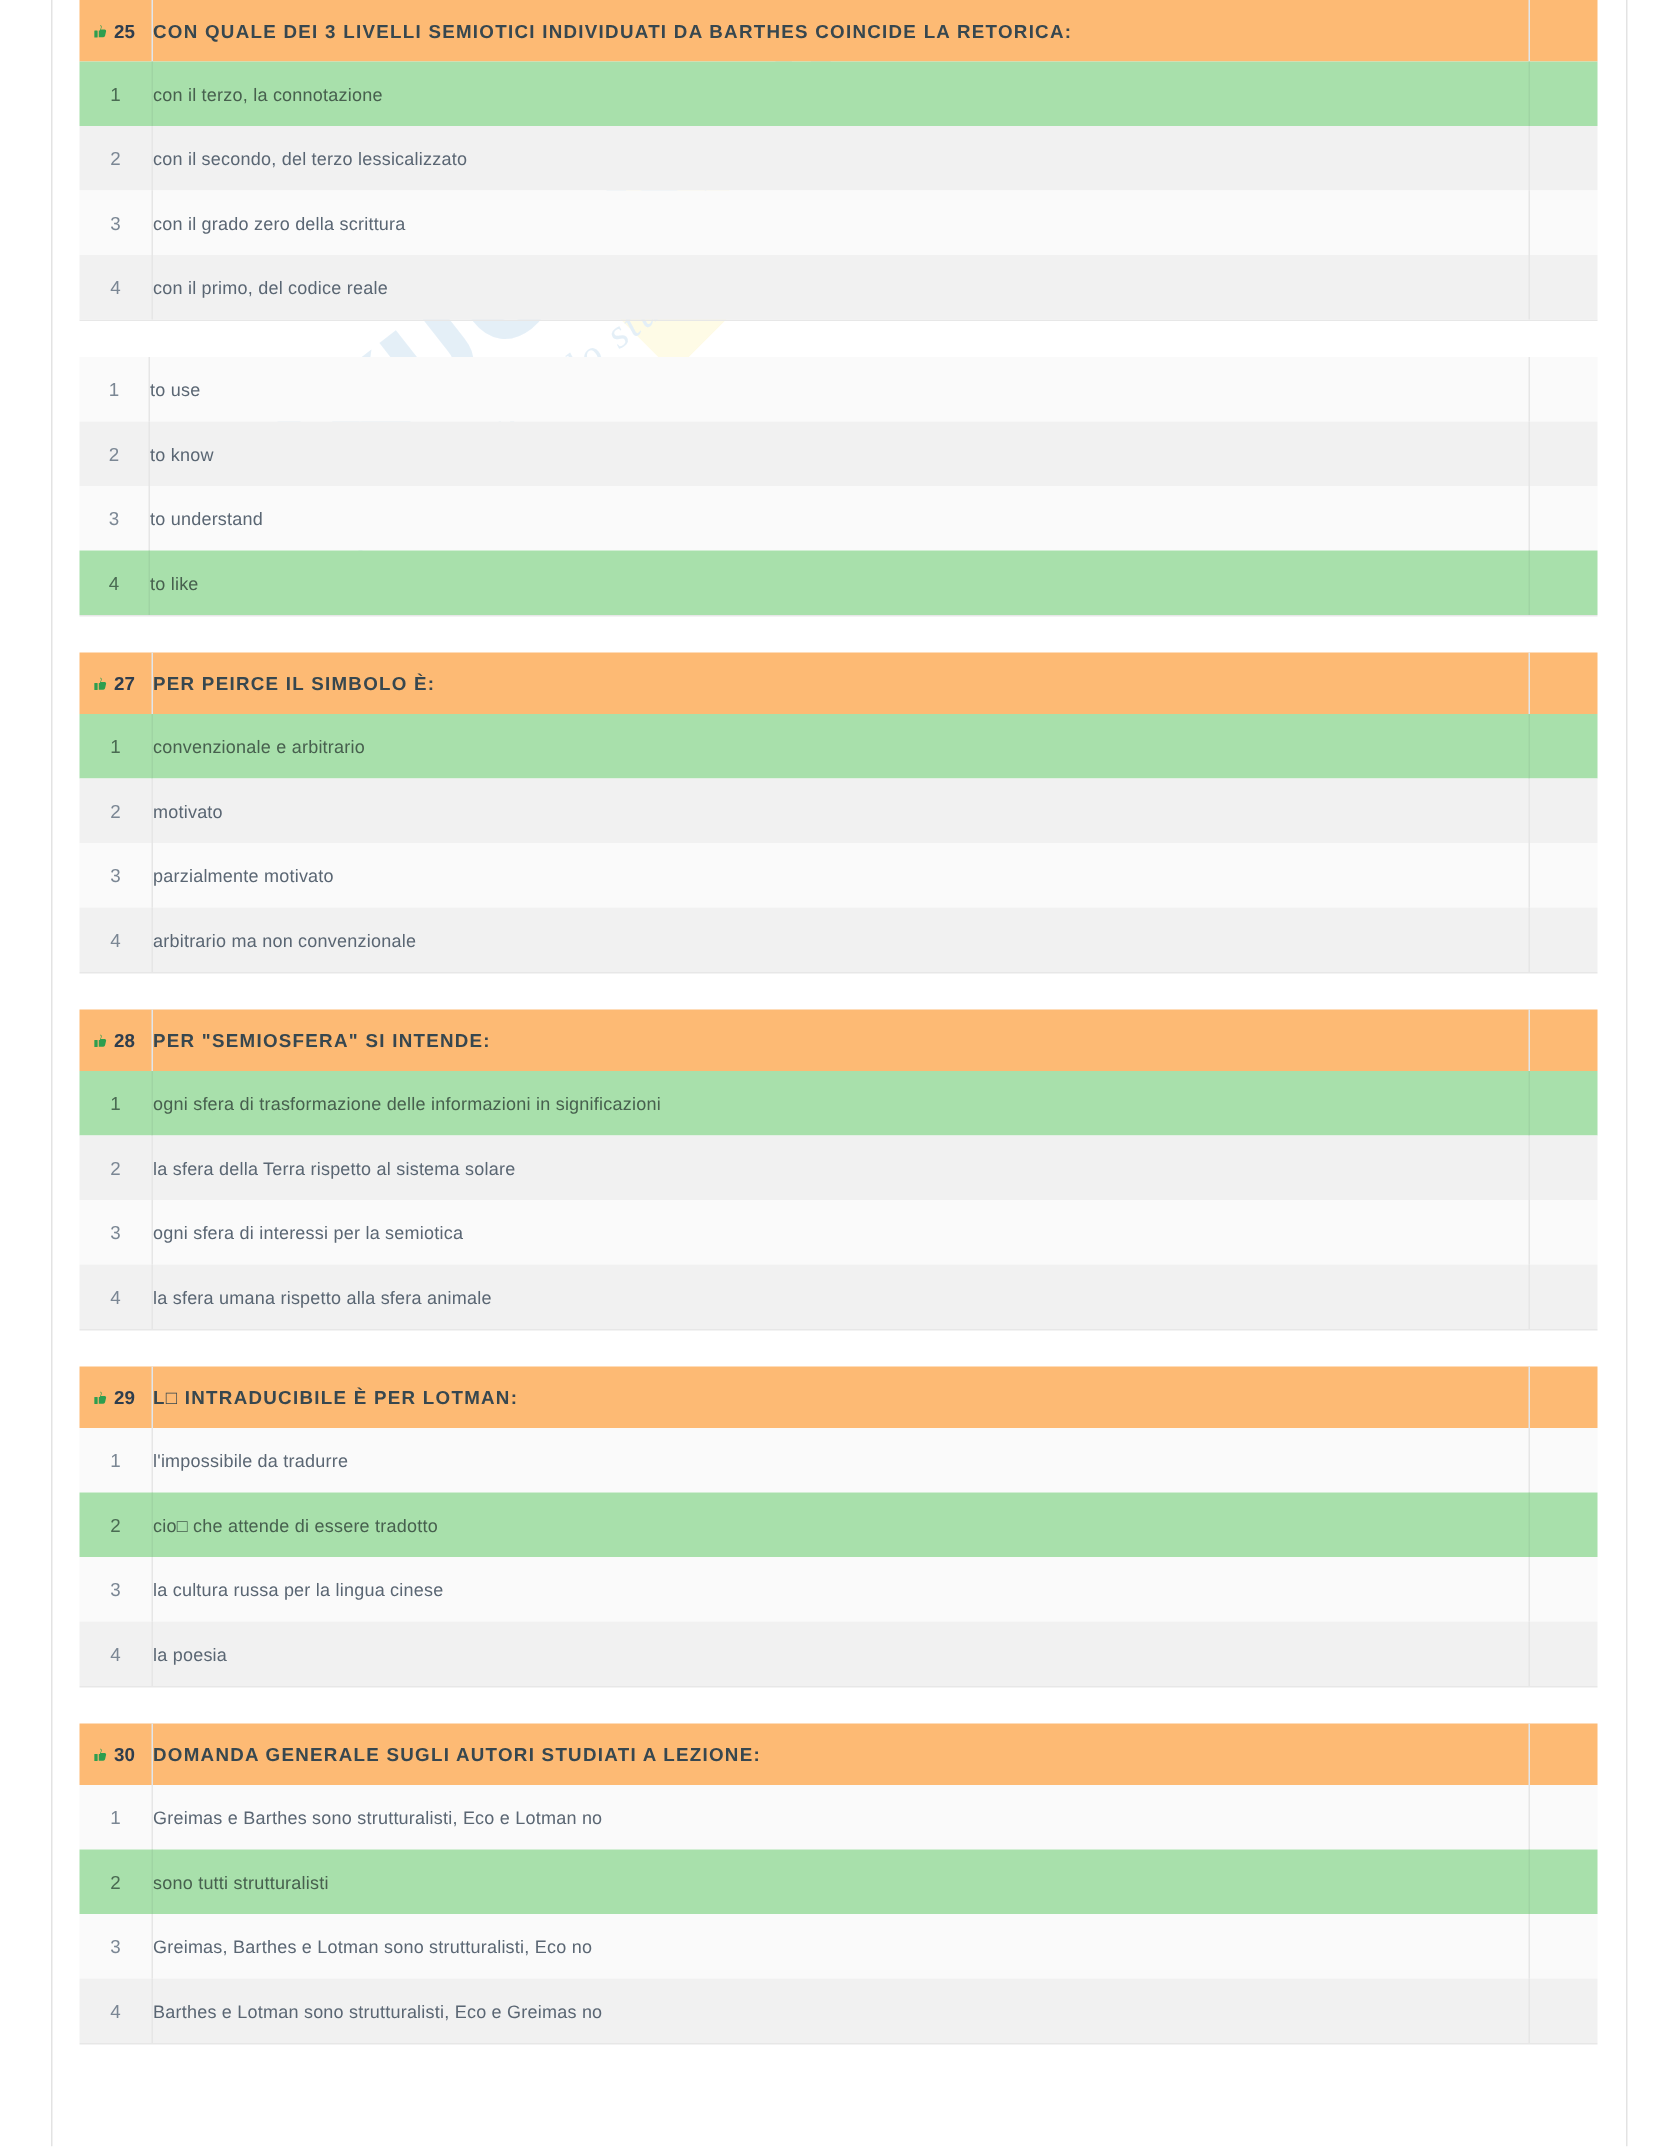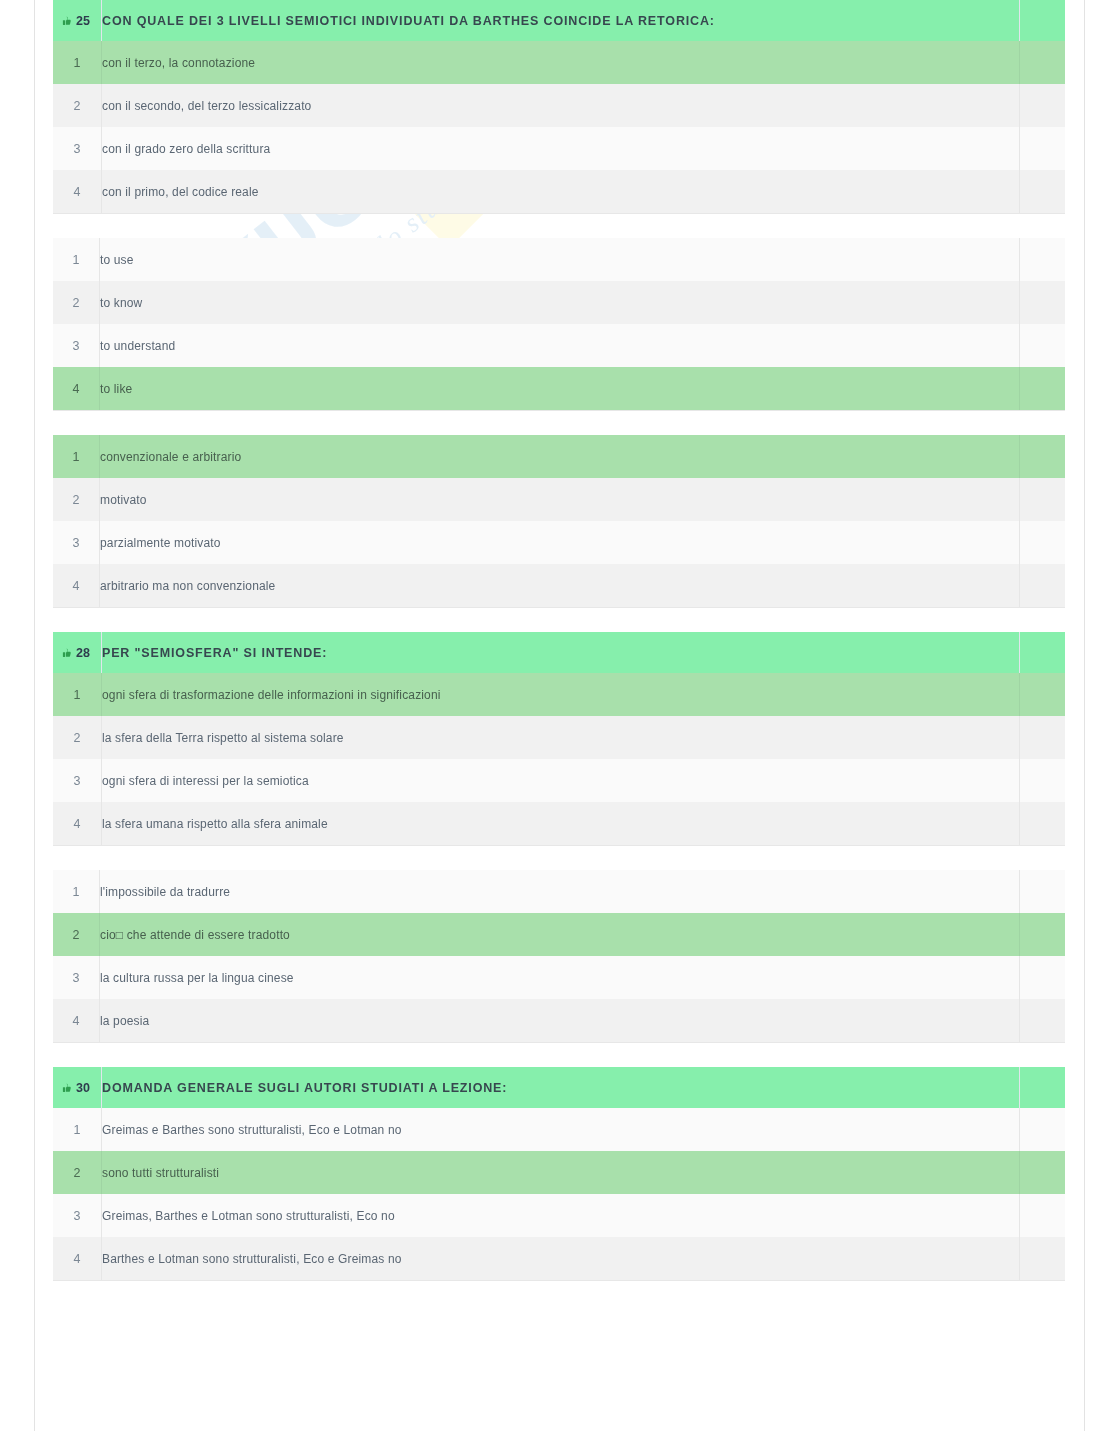--- a/index.html
+++ b/index.html
@@ -96,21 +96,21 @@
   }
   .question-block:last-child { margin-bottom: 0; }
 
   table.qtable {
     width: 100%;
     border-collapse: collapse;
     table-layout: fixed;
   }
 
   tr.qheader {
-    background: #86efac;
+    background: #fdba74;
   }
   tr.qheader td {
     padding: 0;
     height: 41px;
     vertical-align: middle;
   }
   td.num-cell {
     width: 46px;
     text-align: center;
     border-right: 1px solid #e0e6ec;
@@ -240,20 +240,28 @@
               <td class="a-text">to like</td>
               <td class="right-cell"></td>
             </tr>
           </tbody>
     </table>
   </div>
 
   <div class="question-block">
     <table class="qtable">
       <tbody>
+            <tr class="qheader">
+              <td class="num-cell"><svg class="thumb-icon" width="11" height="11" viewBox="0 0 16 16" aria-hidden="true">
+                  <path fill="#2e9e4f" d="M6.6 1.2c.7-.3 1.5.1 1.7.8.2.7.1 1.5-.2 2.2l-.5 1.1h3.6c1 0 1.7.9 1.5 1.8l-1 4.4c-.2.8-.9 1.3-1.7 1.3H5.6V6.4l1-.2.9-2c.2-.5.3-1 .2-1.5-.1-.5-.3-1-.9-1.3z"></path>
+                  <rect fill="#2e9e4f" x="1.3" y="6.2" width="3.2" height="6.8" rx="0.5"></rect>
+                </svg><span>27</span></td>
+              <td class="q-title">PER PEIRCE IL SIMBOLO È:</td>
+              <td class="right-cell"></td>
+            </tr>
             <tr class="answer-row correct">
               <td class="num-cell">1</td>
               <td class="a-text">convenzionale e arbitrario</td>
               <td class="right-cell"></td>
             </tr>
             <tr class="answer-row even">
               <td class="num-cell">2</td>
               <td class="a-text">motivato</td>
               <td class="right-cell"></td>
             </tr>
@@ -302,20 +310,28 @@
               <td class="a-text">la sfera umana rispetto alla sfera animale</td>
               <td class="right-cell"></td>
             </tr>
           </tbody>
     </table>
   </div>
 
   <div class="question-block">
     <table class="qtable">
       <tbody>
+            <tr class="qheader">
+              <td class="num-cell"><svg class="thumb-icon" width="11" height="11" viewBox="0 0 16 16" aria-hidden="true">
+                  <path fill="#2e9e4f" d="M6.6 1.2c.7-.3 1.5.1 1.7.8.2.7.1 1.5-.2 2.2l-.5 1.1h3.6c1 0 1.7.9 1.5 1.8l-1 4.4c-.2.8-.9 1.3-1.7 1.3H5.6V6.4l1-.2.9-2c.2-.5.3-1 .2-1.5-.1-.5-.3-1-.9-1.3z"></path>
+                  <rect fill="#2e9e4f" x="1.3" y="6.2" width="3.2" height="6.8" rx="0.5"></rect>
+                </svg><span>29</span></td>
+              <td class="q-title">L□ INTRADUCIBILE È PER LOTMAN:</td>
+              <td class="right-cell"></td>
+            </tr>
             <tr class="answer-row odd">
               <td class="num-cell">1</td>
               <td class="a-text">l'impossibile da tradurre</td>
               <td class="right-cell"></td>
             </tr>
             <tr class="answer-row correct">
               <td class="num-cell">2</td>
               <td class="a-text">cio□ che attende di essere tradotto</td>
               <td class="right-cell"></td>
             </tr>

